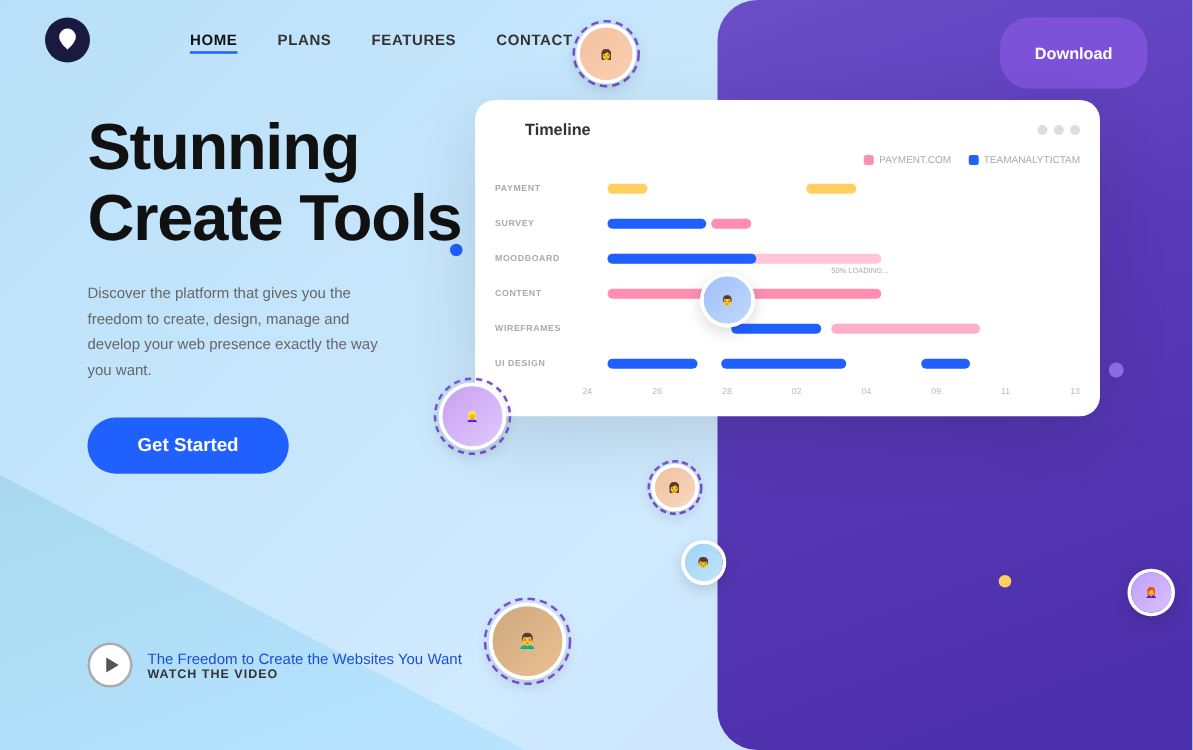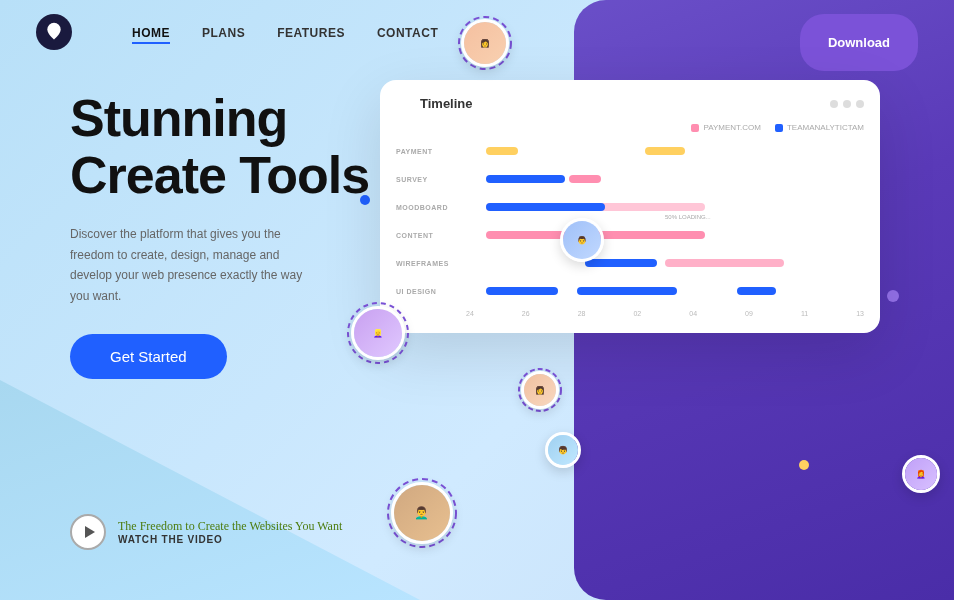--- a/index.html
+++ b/index.html
@@ -56,21 +56,21 @@
       border-radius: 50%;
       display: flex;
       align-items: center;
       justify-content: center;
       flex-shrink: 0;
     }
     .logo svg { width: 20px; height: 20px; }
     .nav-links {
       display: flex;
       gap: 32px;
-      margin-left: 60px;
+      margin-left: 80px;
       list-style: none;
     }
     .nav-links li a {
       text-decoration: none;
       font-size: 12px;
       font-weight: 600;
       letter-spacing: 0.5px;
       color: #333;
     }
     .nav-links li.active a { color: #111; border-bottom: 2px solid #2060ff; padding-bottom: 2px; }
@@ -112,21 +112,21 @@
       max-width: 240px;
     }
     .get-started-btn {
       margin-top: 28px;
       background: #2060ff;
       color: white;
       border: none;
       border-radius: 28px;
       padding: 14px 40px;
       font-size: 15px;
-      font-weight: 400;
+      font-weight: 700;
       cursor: pointer;
       display: block;
     }
 
     
     .video-cta {
       position: absolute;
       bottom: 50px;
       left: 70px;
       display: flex;
@@ -147,21 +147,21 @@
       flex-shrink: 0;
     }
     .play-btn::after {
       content: '';
       border-left: 10px solid #555;
       border-top: 6px solid transparent;
       border-bottom: 6px solid transparent;
       margin-left: 3px;
     }
     .video-text { display: flex; flex-direction: column; }
-    .video-text-main { font-size: 12px; color: #4d7c0f; font-family: Liberation Serif, serif; }
+    .video-text-main { font-size: 12px; color: #1d4ed8; }
     .video-text-watch { font-size: 10px; font-weight: 700; color: #333; letter-spacing: 0.8px; text-transform: uppercase; }
 
     
     .timeline-card {
       position: absolute;
       top: 80px;
       left: 380px;
       width: 500px;
       background: white;
       border-radius: 16px;

